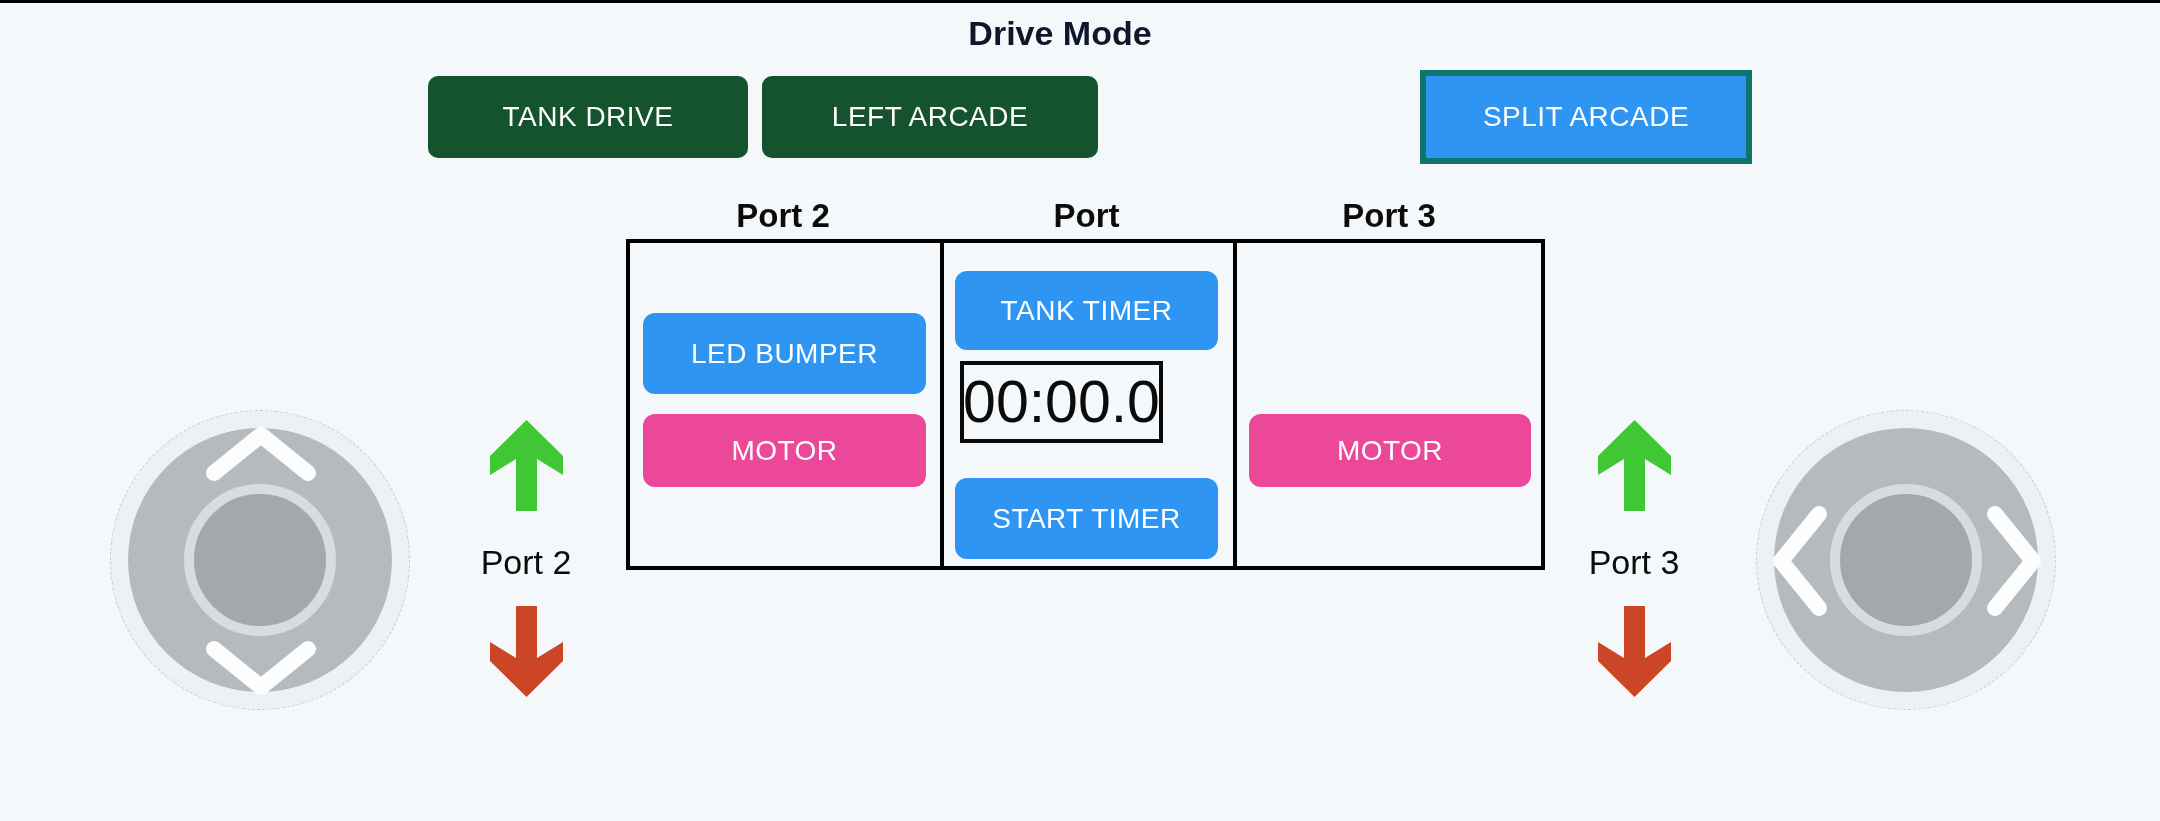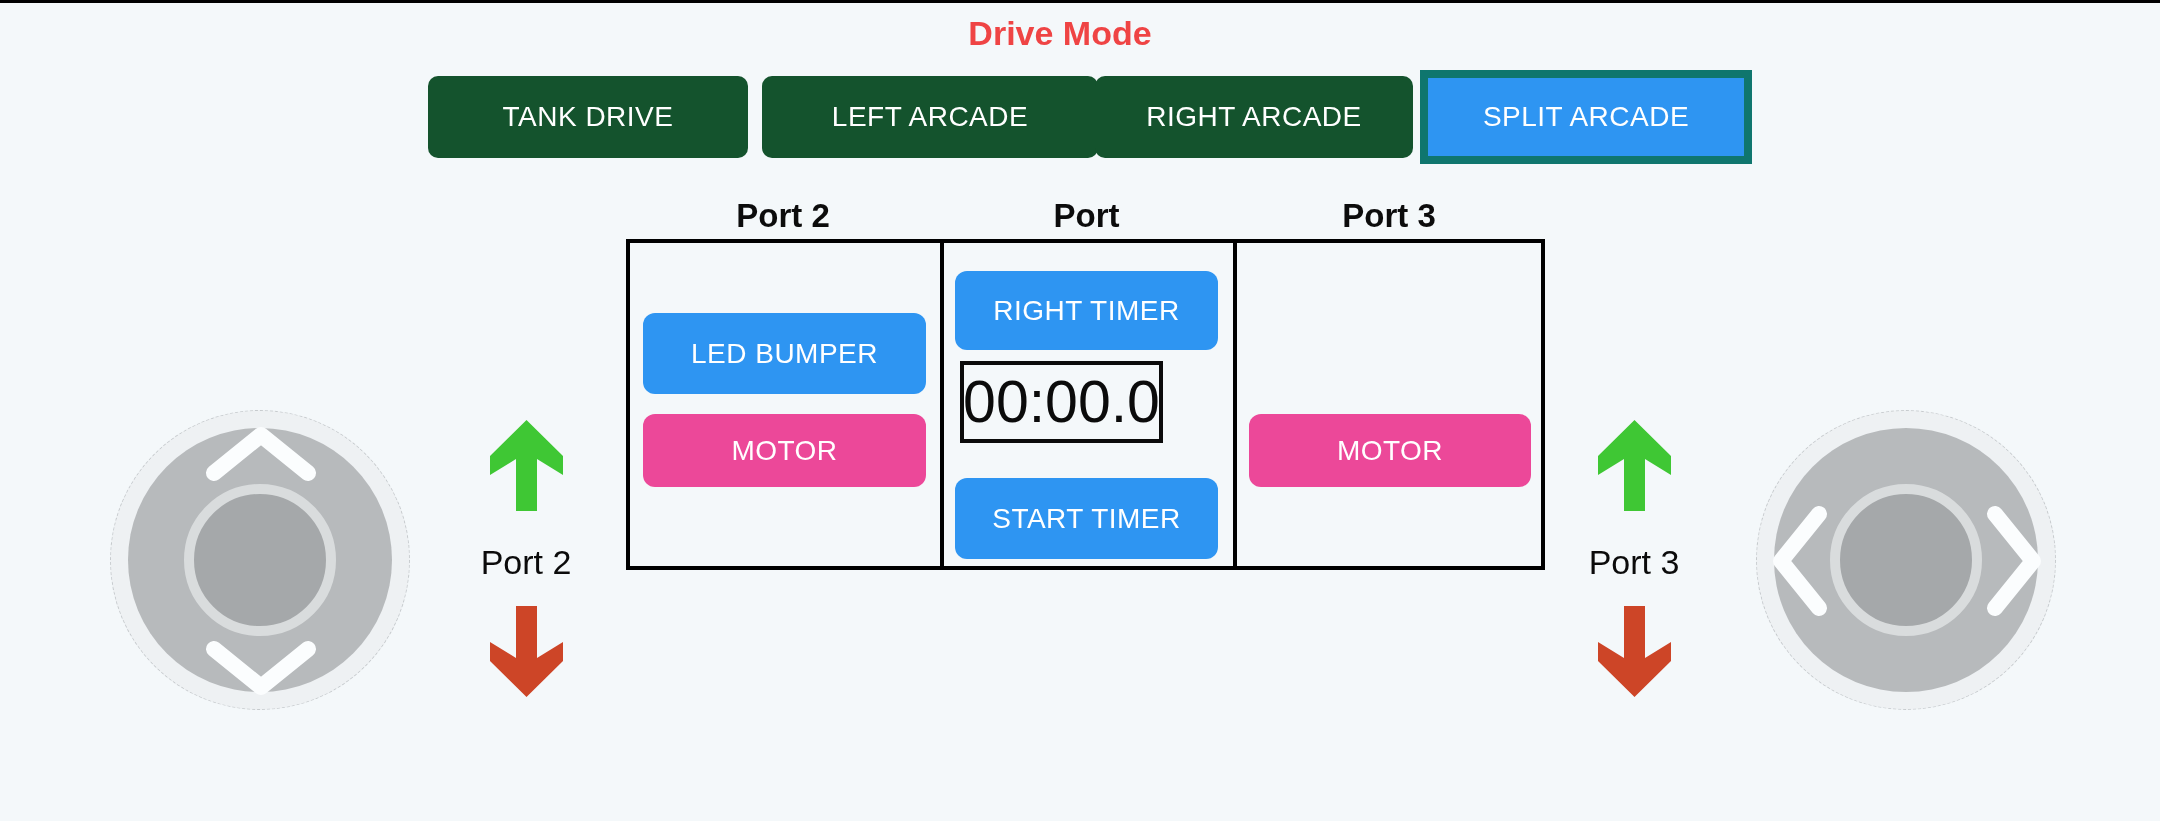--- a/index.html
+++ b/index.html
@@ -5,31 +5,31 @@
   html,body{margin:0;padding:0;background:#f4f8fa;}
   #screen{
     position:relative;width:2160px;height:821px;overflow:hidden;
     background:#f4f8fa;
     font-family:"Liberation Sans", sans-serif;
   }
   .abs{position:absolute;}
   #top-line{left:0;top:0;width:2160px;height:3px;background:#000;}
   .page-title{
     left:0;top:14px;width:2120px;text-align:center;
-    font-size:34px;font-weight:bold;color:#ef4444;
+    font-size:34px;font-weight:bold;color:#0f172a;
   }
   .drive-btn{
     height:82px;border-radius:10px;background:#14532d;color:#ffffff;
     font-size:28px;letter-spacing:0.5px;display:flex;align-items:center;justify-content:center;
     cursor:pointer;box-sizing:border-box;
   }
   .drive-btn.active{background:#2e95f2;border-radius:0;}
   #split-highlight{
     left:1420px;top:70px;width:332px;height:94px;box-sizing:border-box;
-    border:8px solid #0f766e;
+    border:6px solid #0f766e;
   }
   #split-highlight .drive-btn{width:100%;height:100%;}
   .col-header{
     top:196px;height:40px;text-align:center;
     font-size:33px;font-weight:bold;color:#0c0c0c;line-height:40px;
   }
   #panel-table{
     left:626px;top:239px;width:919px;height:331px;box-sizing:border-box;
     border:4px solid #000;display:flex;
   }
@@ -69,41 +69,40 @@
 <body>
 
 <div id="screen">
 
   <div id="top-line" class="abs"></div>
 
   <div class="abs page-title">Drive Mode</div>
 
   <div class="abs drive-btn" style="left:428px;top:76px;width:320px;">TANK DRIVE</div>
   <div class="abs drive-btn" style="left:762px;top:76px;width:336px;">LEFT ARCADE</div>
-  <div class="abs drive-btn" style="left:1095px;top:76px;width:318px;">RIGHT ARCADE</div>
   <div id="split-highlight" class="abs">
     <div class="drive-btn active">SPLIT ARCADE</div>
   </div>
 
   <div class="abs col-header" style="left:626px;width:314px;">Port 2</div>
   <div class="abs col-header" style="left:940px;width:293px;">Port</div>
   <div class="abs col-header" style="left:1233px;width:312px;">Port 3</div>
 
   <div id="panel-table" class="abs">
     <div class="panel-col" style="width:310px;"></div>
     <div class="col-divider"></div>
     <div class="panel-col" style="width:289px;"></div>
     <div class="col-divider"></div>
     <div class="panel-col" style="width:304px;"></div>
   </div>
 
   <div class="abs panel-btn on" style="left:643px;top:313px;width:283px;height:81px;">LED BUMPER</div>
   <div class="abs panel-btn off" style="left:643px;top:414px;width:283px;height:73px;">MOTOR</div>
 
-  <div class="abs panel-btn on" style="left:955px;top:271px;width:263px;height:79px;">RIGHT TIMER</div>
+  <div class="abs panel-btn on" style="left:955px;top:271px;width:263px;height:79px;">TANK TIMER</div>
   <div id="timer-display" class="abs">00:00.0</div>
   <div class="abs panel-btn on" style="left:955px;top:472px;width:263px;height:81px;margin-top:6px;">START TIMER</div>
 
   <div class="abs panel-btn off" style="left:1249px;top:414px;width:282px;height:73px;">MOTOR</div>
 
   <div class="abs joystick-halo" style="left:110px;top:410px;">
     <div class="joystick-body"></div>
     <svg class="chevron-svg" width="300" height="300" viewBox="0 0 300 300">
       <polyline points="103,62 150,24 197,62" fill="none" stroke="#fbfdfe" stroke-width="16" stroke-linecap="round" stroke-linejoin="round"></polyline>
       <polyline points="103,238 150,276 197,238" fill="none" stroke="#fbfdfe" stroke-width="16" stroke-linecap="round" stroke-linejoin="round"></polyline>

